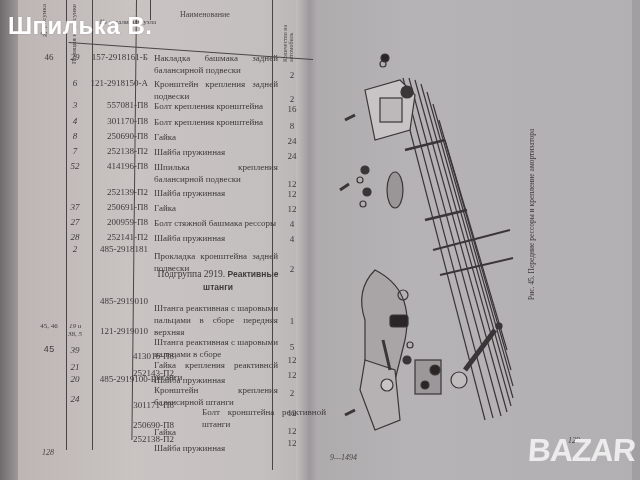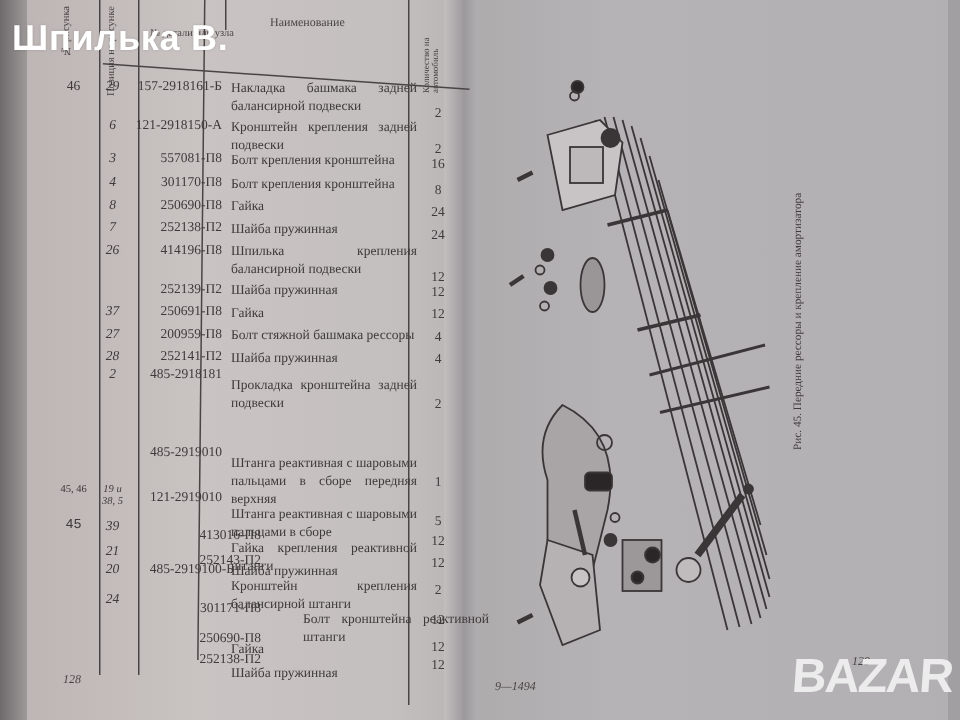--- a/index.html
+++ b/index.html
@@ -89,21 +89,21 @@
     <span class="c-name">Гайка</span>
     <span class="c-qty" style="top:5px;">24</span>
   </div>
   <div class="row" style="top:146px;">
     <span class="c-pos">7</span>
     <span class="c-num">252138-П2</span>
     <span class="c-name">Шайба пружинная</span>
     <span class="c-qty" style="top:5px;">24</span>
   </div>
   <div class="row" style="top:161px;">
-    <span class="c-pos">26</span>
+    <span class="c-pos">52</span>
     <span class="c-num">414196-П8</span>
     <span class="c-name">Шпилька крепления балансирной подвески</span>
     <span class="c-qty" style="top:18px;">12</span>
   </div>
   <div class="row" style="top:187px;">
     <span class="c-num">252139-П2</span>
     <span class="c-name">Шайба пружинная</span>
     <span class="c-qty" style="top:2px;">12</span>
   </div>
   <div class="row" style="top:202px;">
@@ -124,20 +124,24 @@
     <span class="c-name">Шайба пружинная</span>
     <span class="c-qty" style="top:2px;">4</span>
   </div>
   <div class="row" style="top:244px;">
     <span class="c-pos">2</span>
     <span class="c-num">485-2918181</span>
     <span class="c-name" style="top:6px;">Прокладка кронштейна задней подвески</span>
     <span class="c-qty" style="top:20px;">2</span>
   </div>
 
+  <div class="subgroup" style="top:268px;">
+    <span>Подгруппа 2919.</span>
+    <b>Реактивные штанги</b>
+  </div>
 
   <div class="row" style="top:296px;">
     <span class="c-num">485-2919010</span>
     <span class="c-name" style="top:6px;">Штанга реактивная с шаровыми пальцами в сборе передняя верхняя</span>
     <span class="c-qty" style="top:20px;">1</span>
   </div>
   <div class="row" style="top:322px;">
     <span class="c-fig" style="font-style:normal;font-size:7px;">45, 46</span>
     <span class="c-pos" style="font-size:7px;line-height:8px;">19 и 38, 5</span>
     <span class="c-num" style="top:4px;">121-2919010</span>

